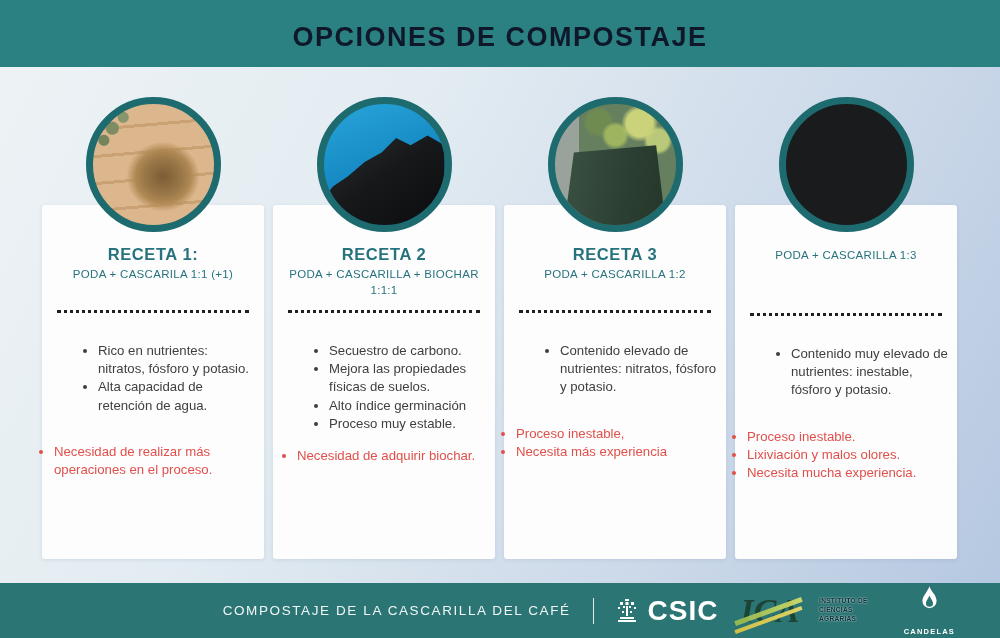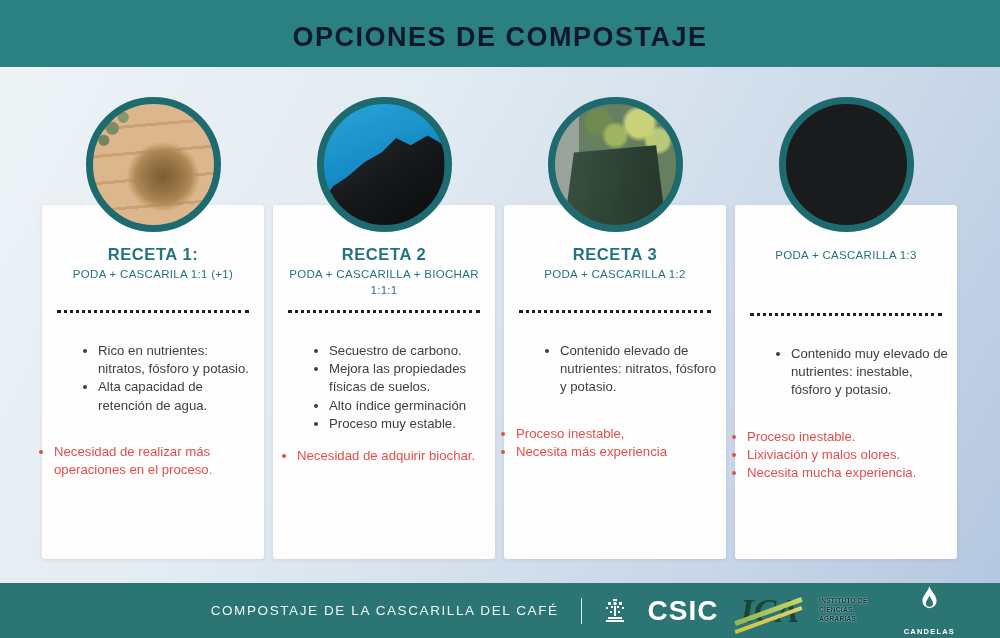--- a/index.html
+++ b/index.html
@@ -83,21 +83,21 @@
       radial-gradient(circle at 90% 38%, #a67f45 0 4%, #644e2b 4% 7%, #2c2822 7% 10%, #4e483f 10% 12%, rgba(0,0,0,0) 13%);
   }
   
   .footer {
     position:absolute; left:0; right:0; bottom:0; height:55px;
     background:#2b7574; display:flex; align-items:center;
     justify-content:flex-end; gap:22px; padding-right:45px;
   }
   .caption { color:#f0f6f6; font-size:13.5px; letter-spacing:1.6px; }
   .vdivider { width:1px; height:26px; background:rgba(255,255,255,.85); }
-  .csic { display:flex; align-items:center; gap:22px; color:#fff; }
+  .csic { display:flex; align-items:center; gap:10px; color:#fff; }
   .csic-word { font-size:28px; font-weight:800; letter-spacing:1px; color:#fff; }
   .ica { display:flex; align-items:center; gap:20px; }
   .ica-word {
     position:relative; font-family:"Liberation Serif", serif; font-style:italic;
     font-weight:bold; font-size:34px; line-height:1; color:#1c4434;
   }
   .ica-word::before {
     content:""; position:absolute; left:-8px; right:-4px; top:15px; height:5px;
     background:linear-gradient(90deg,#9dbf4e,#d9e06a); transform:rotate(-20deg); opacity:.9;
   }

